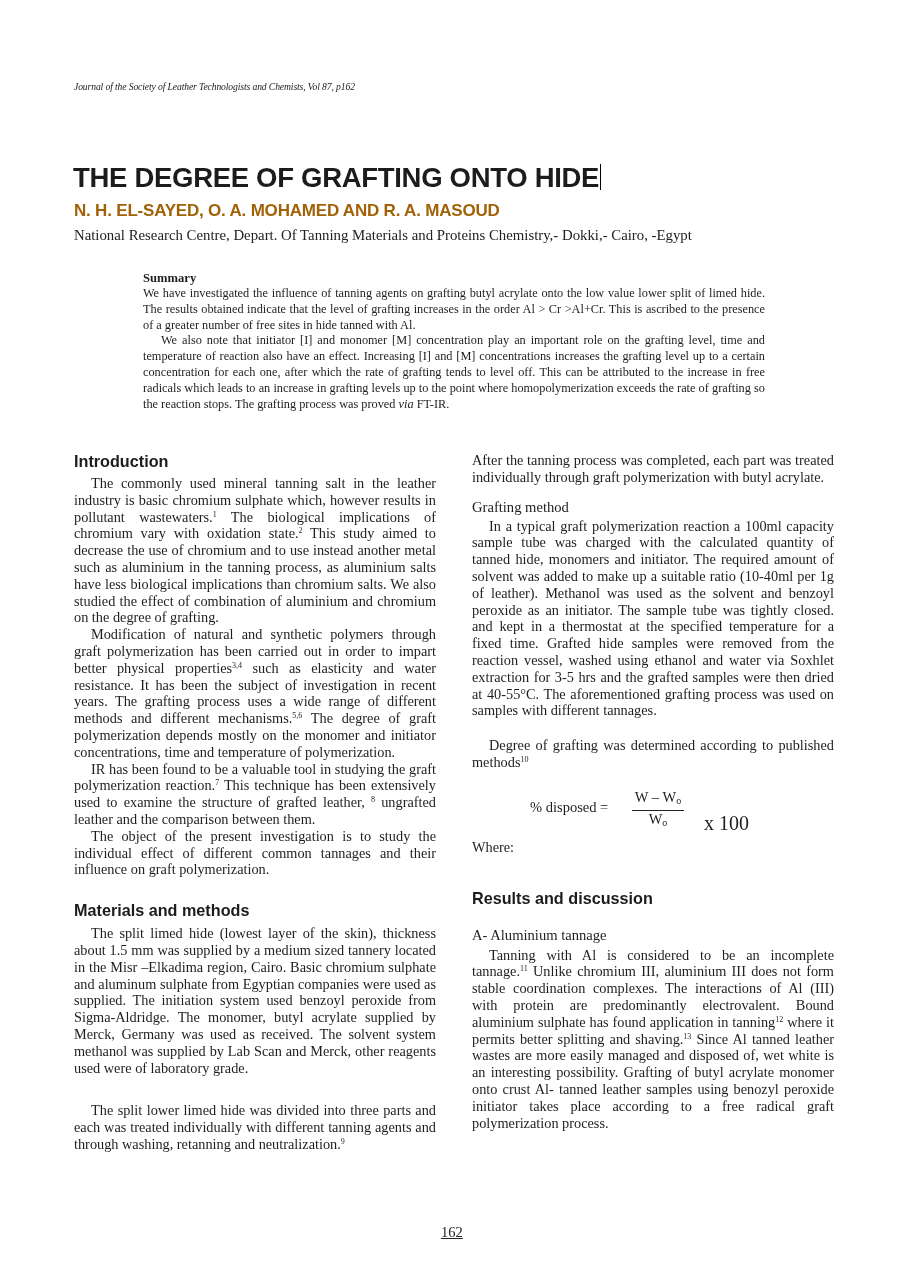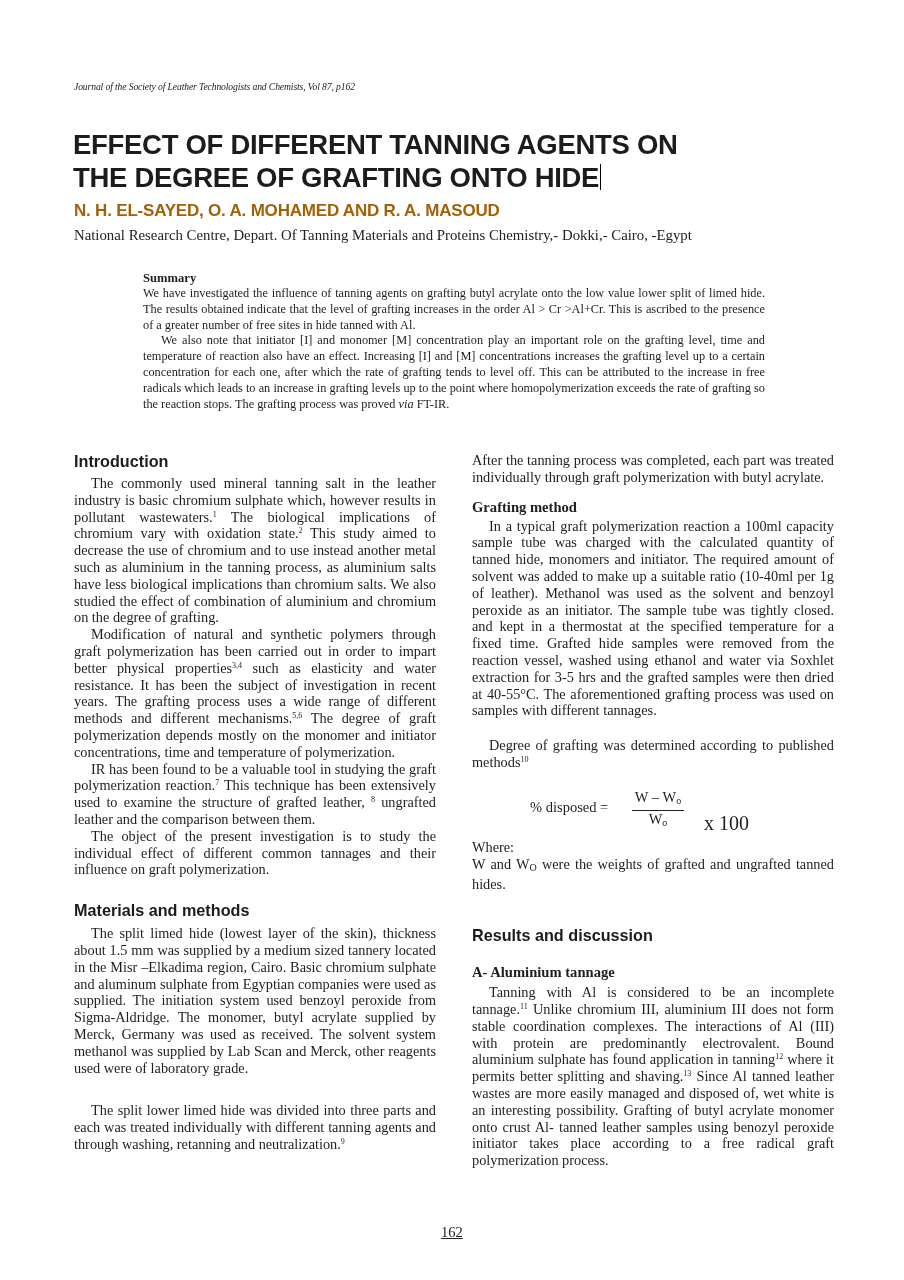--- a/index.html
+++ b/index.html
@@ -39,41 +39,41 @@
   .col-left { left: 74px; top: 451px; }
   .col-right { left: 472px; top: 452px; }
   .col p { text-align: justify; }
   .col p.ind { text-indent: 17px; }
   .col sup { font-size: 8px; line-height: 0; vertical-align: 5px; }
 
   .sec-head {
     font-family: "Liberation Sans", "DejaVu Sans", sans-serif;
     font-weight: bold; font-size: 16.2px; color: #1c1c1c; line-height: 20px;
   }
-  .sub-head { font-weight: bold; font-size: 14.6px; line-height: 18px; }
+  .sub-head { font-weight: normal; font-size: 14.6px; line-height: 18px; }
 
   .formula { position: relative; height: 56px; }
   .formula .lhs { position: absolute; left: 58px; top: 20px; font-size: 14.5px; }
   .formula .frac { position: absolute; left: 160px; top: 10px; width: 52px; text-align: center; font-size: 14.5px; }
   .formula .frac .num { display: block; line-height: 16px; padding-bottom: 1px; border-bottom: 1.2px solid #222; text-align: center; }
   .formula .frac .den { display: block; line-height: 16px; }
   .formula .rhs { position: absolute; left: 232px; top: 36px; font-size: 20px; }
   .sub-o { font-size: 10px; vertical-align: -2px; }
 
   .page-number {
     position: absolute; left: 441px; top: 1224px; font-size: 14.5px; color: #222; text-decoration: underline;
   }
 </style>
 </head>
 <body>
 
 <div class="journal-header">Journal of the Society of Leather Technologists and Chemists, Vol 87, p162</div>
 
 <h1 class="title">
-  <span>EFFECT OF DIFFERENT TANNING AGENTS ON</span><br>
+  <br>
   <span>THE DEGREE OF GRAFTING ONTO HIDE</span><span class="cursor"></span>
 </h1>
 
 <div class="authors">N. H. EL-SAYED, O. A. MOHAMED AND R. A. MASOUD</div>
 <div class="affiliation">National Research Centre, Depart. Of Tanning Materials and Proteins Chemistry,- Dokki,- Cairo, -Egypt</div>
 
 <section class="summary">
   <h3>Summary</h3>
   <p>We have investigated the influence of tanning agents on grafting butyl acrylate onto the low value lower split of limed hide. The results obtained indicate that the level of grafting increases in the order Al &gt; Cr &gt;Al+Cr. This is ascribed to the presence of a greater number of free sites in hide tanned with Al.</p>
   <p class="indent"><span>We also note that initiator [I] and monomer [M] concentration play an important role on the grafting level, time and temperature of reaction also have an effect. Increasing [I] and [M] concentrations increases the grafting level up to a certain concentration for each one, after which the rate of grafting tends to level off. This can be attributed to the increase in free radicals which leads to an increase in grafting levels up to the point where homopolymerization exceeds the rate of grafting so the reaction stops. The grafting process was proved </span><i>via</i><span> FT-IR.</span></p>
@@ -108,21 +108,20 @@
   <div class="formula" style="margin-top:8px;">
     <span class="lhs">% disposed =</span>
     <span class="frac">
       <span class="num"><span>W – W</span><span class="sub-o">o</span></span>
       <span class="den"><span>W</span><span class="sub-o">o</span></span>
     </span>
     <span class="rhs">x 100</span>
   </div>
 
   <p style="margin-top:4px;">Where:</p>
-  <p><span>W and W</span><span class="sub-o">O</span><span> were the weights of grafted and ungrafted tanned hides.</span></p>
 
   <h2 class="sec-head" style="margin-top:32px;">Results and discussion</h2>
 
   <h3 class="sub-head" style="margin-top:18px; margin-bottom:3px;">A- Aluminium tannage</h3>
   <p class="ind"><span>Tanning with Al is considered to be an incomplete tannage.</span><sup>11</sup><span> Unlike chromium III, aluminium III does not form stable coordination complexes. The interactions of Al (III) with protein are predominantly electrovalent. Bound aluminium sulphate has found application in tanning</span><sup>12</sup><span> where it permits better splitting and shaving.</span><sup>13</sup><span> Since Al tanned leather wastes are more easily managed and disposed of, wet white is an interesting possibility. Grafting of butyl acrylate monomer onto crust Al- tanned leather samples using benozyl peroxide initiator takes place according to a free radical graft polymerization process.</span></p>
 </div>
 
 <div class="page-number">162</div>
 
 </body></html>

